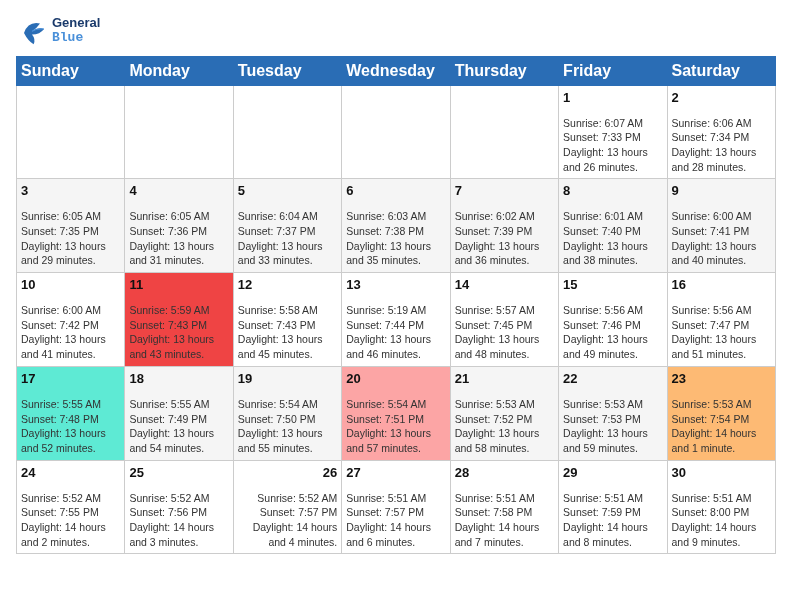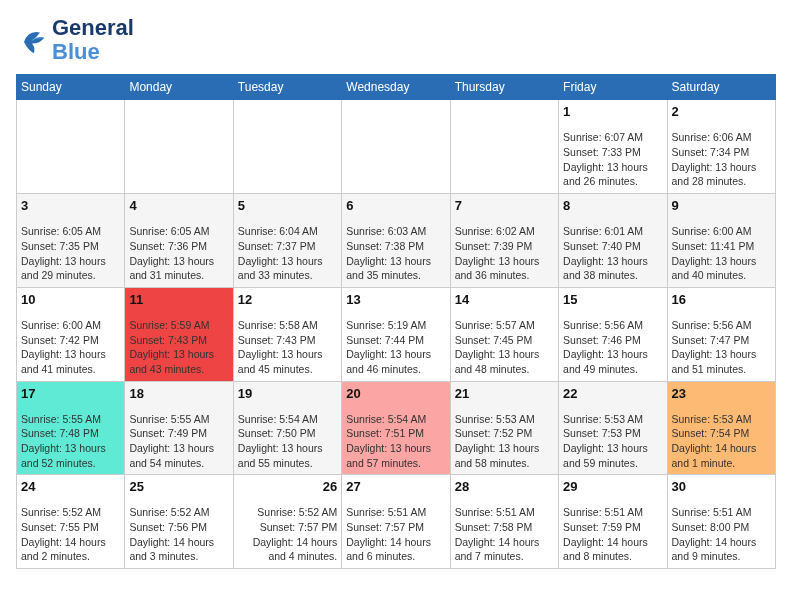--- a/index.html
+++ b/index.html
@@ -15,27 +15,28 @@
       justify-content: space-between;
       align-items: flex-start;
       margin-bottom: 10px;
     }
     .logo {
       display: flex;
       align-items: center;
       gap: 4px;
     }
     .logo-text {
-      font-size: 22px;
+      font-size: 13px;
       font-weight: bold;
       color: #1a3a6b;
       line-height: 1.1;
     }
     .logo-text span {
       color: #4a90d9;
+      font-family: Liberation Mono, monospace;
     }
     .logo-bird {
       width: 32px;
       height: 28px;
     }
     .title-block {
       text-align: right;
     }
     .month-title {
       font-size: 36px;
@@ -49,22 +50,22 @@
     .calendar {
       width: 100%;
       border-collapse: collapse;
       font-size: 11px;
     }
     .calendar th {
       background: #2a6db5;
       color: #fff;
       padding: 5px 4px;
       text-align: left;
-      font-size: 12px;
-      font-weight: normal;
+      font-size: 16px;
+      font-weight: bold;
       border: 1px solid #2a6db5;
     }
     .calendar td {
       border: 1px solid #ccc;
       vertical-align: top;
       padding: 4px 4px;
       width: 108px;
       min-height: 80px;
       background: #fff;
     }
@@ -184,21 +185,21 @@
         <td style="background: rgb(245, 245, 245);">
           <span class="day-number">8</span>
           <div class="day-info">Sunrise: 6:01 AM
 Sunset: 7:40 PM
 Daylight: 13 hours
 and 38 minutes.</div>
         </td>
         <td style="background: rgb(245, 245, 245);">
           <span class="day-number">9</span>
           <div class="day-info">Sunrise: 6:00 AM
-Sunset: 11:41 PM
+Sunset: 7:41 PM
 Daylight: 13 hours
 and 40 minutes.</div>
         </td>
       </tr>
       <tr>
         <td style="background: rgb(255, 255, 255);">
           <span class="day-number">10</span>
           <div class="day-info">Sunrise: 6:00 AM
 Sunset: 7:42 PM
 Daylight: 13 hours

